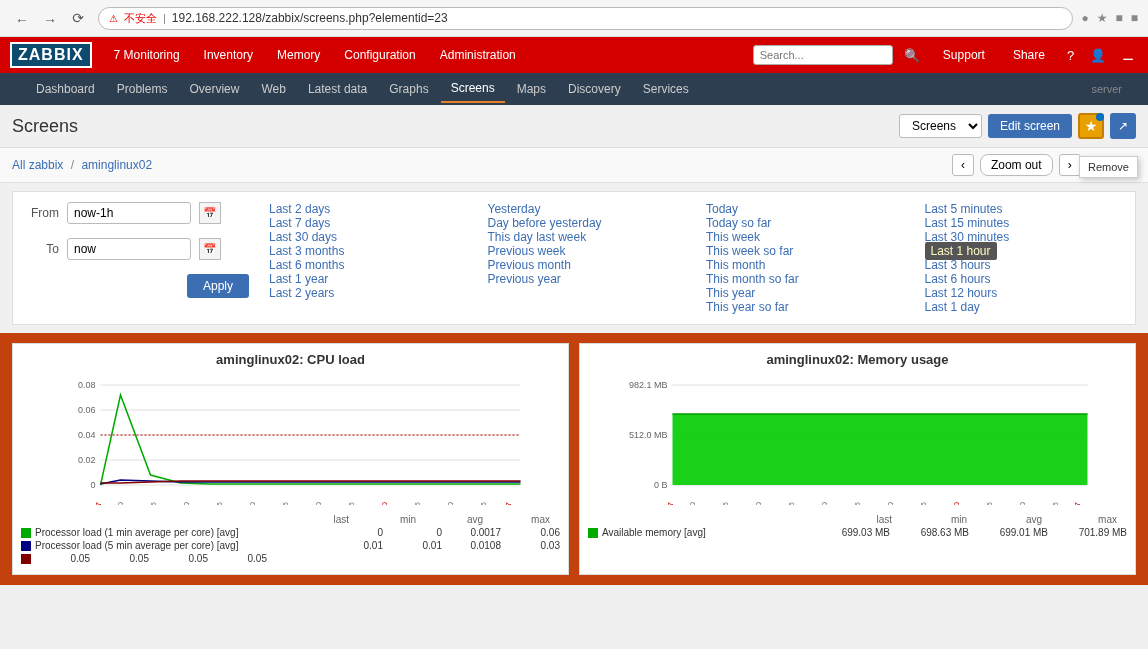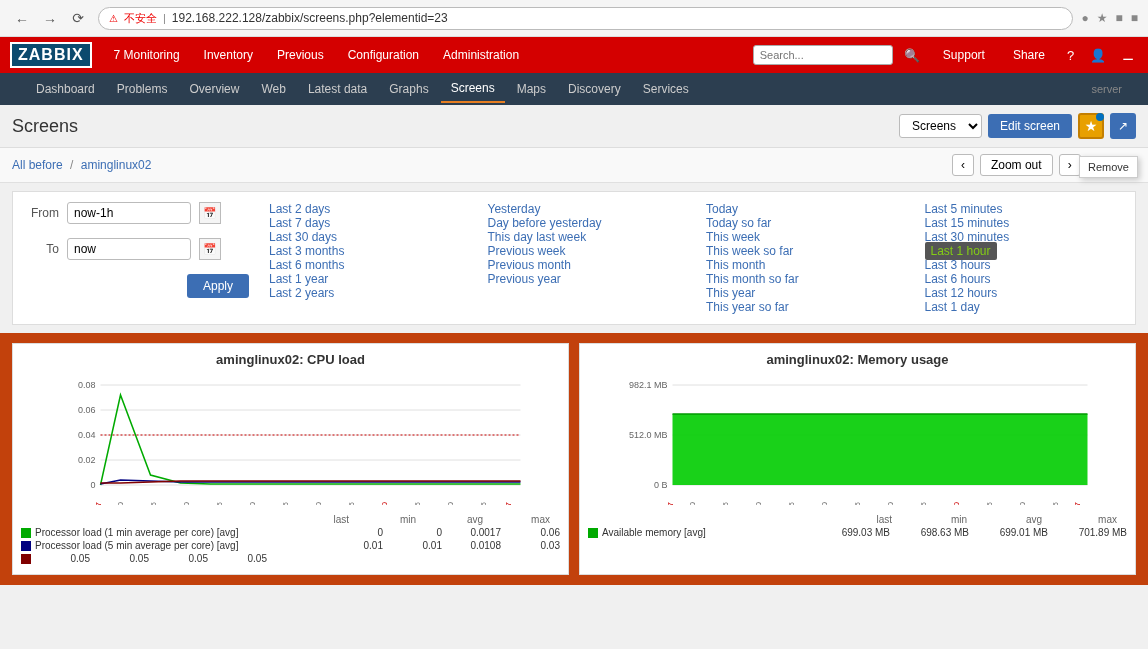--- a/index.html
+++ b/index.html
@@ -108,21 +108,21 @@
       display: flex;
       align-items: center;
       justify-content: space-between;
       background: #f9f9f9;
       border-bottom: 1px solid #e0e0e0;
     }
     .breadcrumb a { color: #3c6eb4; text-decoration: none; font-size: 12px; }
     .breadcrumb span { color: #888; padding: 0 4px; }
     .breadcrumb-right { display: flex; align-items: center; gap: 6px; }
     .zoom-out-btn {
-      background: white; border: 1px solid #bbb; padding: 3px 10px; border-radius: 3px;
+      background: white; border: 1px solid #bbb; padding: 3px 10px; border-radius: 8px;
       font-size: 12px; cursor: pointer;
     }
     .nav-arrow-btn {
       background: white; border: 1px solid #bbb; width: 22px; height: 22px;
       border-radius: 3px; cursor: pointer; font-size: 12px; display: flex; align-items: center; justify-content: center;
     }
     .zoom-label { font-size: 12px; color: #333; }
     .time-filter-row {
       display: flex;
       align-items: center;
@@ -140,21 +140,21 @@
     }
     .apply-btn {
       background: #3c6eb4; color: white; border: none; padding: 5px 16px;
       border-radius: 3px; font-size: 12px; cursor: pointer; margin-left: auto;
     }
     .time-link {
       color: #3c6eb4; text-decoration: none; font-size: 12px; cursor: pointer;
       padding: 2px 0;
     }
     .time-link.active {
-      background: #555; color: #84cc16; padding: 2px 6px; border-radius: 2px; text-decoration: none;
+      background: #555; color: #fef9c3; padding: 2px 6px; border-radius: 2px; text-decoration: none;
     }
 
     
     .charts-area {
       display: flex;
       gap: 0;
       padding: 10px 12px;
       background: #c2410c;
     }
     .chart-container {
@@ -225,21 +225,21 @@
   <span style="color:#888;">●</span>
   <span style="color:#888;">★</span>
   <span style="color:#888;">■</span>
   <span style="color:#888;">■</span>
 </div>
 
 <div class="top-nav">
   <div class="logo">ZABBIX</div>
   <a href="#">7 Monitoring</a>
   <a href="#">Inventory</a>
-  <a href="#">Previous</a>
+  <a href="#">Memory</a>
   <a href="#">Configuration</a>
   <a href="#">Administration</a>
   <div class="nav-right">
     <input class="nav-search" type="text" placeholder="Search..." style="">
     <button class="nav-icon-btn">🔍</button>
     <a href="#" style="color:white;font-size:12px;text-decoration:none;">Support</a>
     <a href="#" style="color:white;font-size:12px;text-decoration:none;">Share</a>
     <button class="nav-icon-btn">?</button>
     <button class="nav-icon-btn">👤</button>
     <button class="nav-icon-btn">⚊</button>
@@ -269,21 +269,21 @@
     <button class="edit-screen-btn">Edit screen</button>
     <button class="icon-btn" style="position:relative;">★
       <span style="position:absolute;top:-2px;right:-2px;width:8px;height:8px;background:#0070c0;border-radius:50%;"></span>
     </button>
     <button class="icon-btn2">↗</button>
   </div>
 </div>
 
 <div class="breadcrumb-bar">
   <div class="breadcrumb">
-    <a href="#">All before</a>
+    <a href="#">All zabbix</a>
     <span>/</span>
     <a href="#">aminglinux02</a>
   </div>
   <div class="breadcrumb-right">
     <button class="nav-arrow-btn">‹</button>
     <button class="zoom-out-btn">Zoom out</button>
     <button class="nav-arrow-btn">›</button>
     <span class="zoom-label">Last 1 ho</span>
     <div class="tooltip-popup">Remove</div>
   </div>

